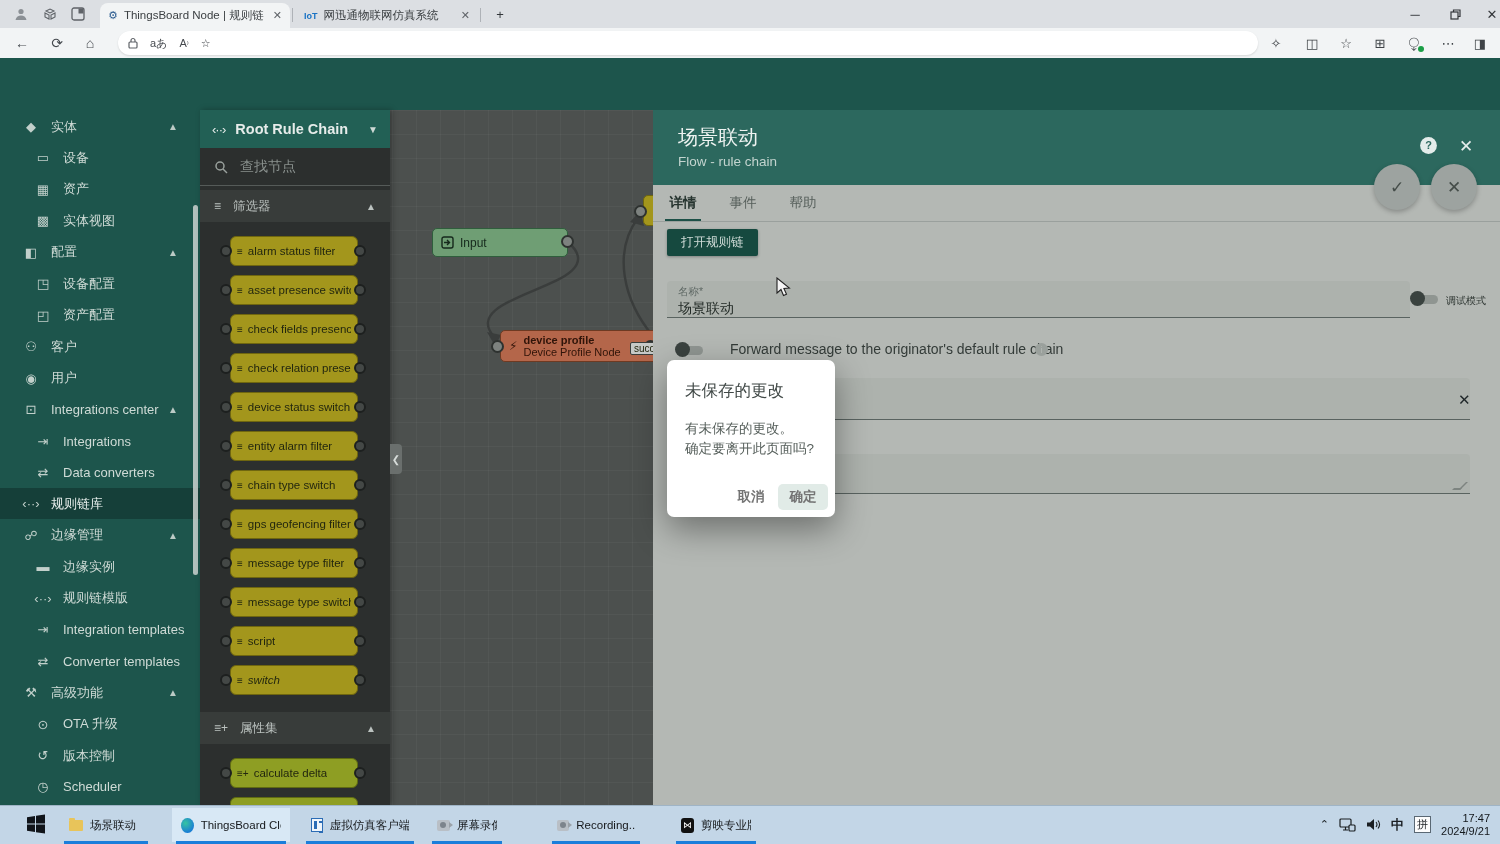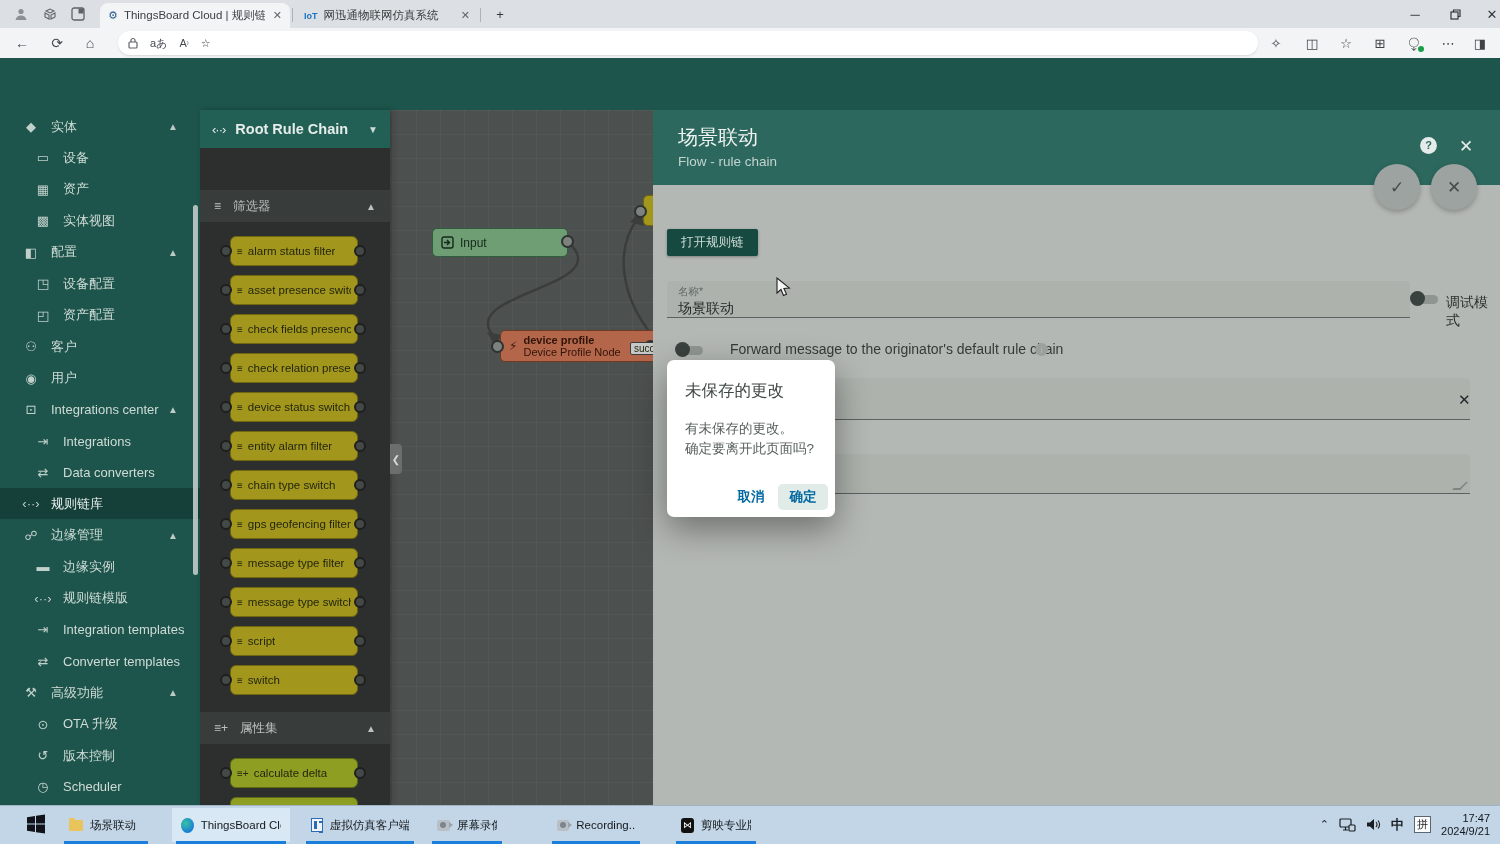--- a/index.html
+++ b/index.html
@@ -90,21 +90,21 @@
   .toggle .thumb { position:absolute; left:0; top:-2px; width:15px; height:15px; border-radius:50%; background:#3a423f; }
   .fwd-label { position:absolute; font-size:14px; color:#333b38; }
   .info-dot { position:absolute; width:13px; height:13px; border-radius:50%; background:#9aa09c; color:#b4b8b4; font-size:9px; display:flex; align-items:center; justify-content:center; }
   .resize { position:absolute; right:6px; bottom:3px; width:8px; height:8px; border-right:2px solid #6a716d; border-bottom:2px solid #6a716d; transform:skew(-45deg) rotate(0deg); opacity:.7; }
   .bannerx { position:absolute; color:#20282a; font-size:15px; }
 
   
   .dialog { left:667px; top:360px; width:168px; height:157px; background:#ffffff; border-radius:7px; box-shadow:0 12px 34px rgba(0,0,0,.4); z-index:30; }
   .dlg-title { position:absolute; left:18px; top:20px; font-size:16.5px; color:#414947; }
   .dlg-line { position:absolute; left:18px; font-size:13.5px; color:#565f5b; white-space:nowrap; }
-  .dlg-btn { position:absolute; font-size:13.5px; color:#0369a1; font-weight:bold; display:flex; align-items:center; justify-content:center; }
+  .dlg-btn { position:absolute; font-size:13.5px; color:#737373; font-weight:bold; display:flex; align-items:center; justify-content:center; }
   .dlg-btn.confirm { background:#e1ebe7; border-radius:5px; }
 
   
   .cursor { left:776px; top:277px; width:15px; height:21px; z-index:60; }
 
   
   .taskbar { left:0; top:805px; width:1500px; height:39px; background:#c3d6e7; border-top:1px solid #9fb4c6; }
   .tb-item { position:absolute; top:2px; height:34px; display:flex; align-items:center; gap:7px; padding:0 9px; font-size:11.5px; color:#16191c; }
   .tb-item.hl { background:#d8e8f5; }
   .tb-item .bar { position:absolute; left:4px; right:4px; bottom:-2px; height:3px; background:#1a7edb; }
@@ -146,21 +146,21 @@
       </span>
       <span>
         <svg width="14" height="14" viewBox="0 0 14 14">
             <rect x="1" y="1" width="12" height="12" rx="2" fill="none" stroke="#5f6368" stroke-width="1.3"></rect>
             <rect x="7.5" y="1.5" width="5" height="5" fill="#5f6368"></rect>
           </svg>
       </span>
     </div>
     <div class="tab active" style="left:100px; width:190px;">
       <span class="fav" style="color:#2a5b8f;">⚙</span>
-      <span style="overflow:hidden; white-space:nowrap; width:148px;">ThingsBoard Cloud | 规则链</span>
+      <span style="overflow:hidden; white-space:nowrap; width:148px;">ThingsBoard Node | 规则链</span>
       <span class="cl">✕</span>
     </div>
     <div class="tab" style="left:296px; width:182px;">
       <span class="fav" style="color:#1a73c4; font-weight:bold; font-size:9px;">IoT</span>
       <span style="overflow:hidden; white-space:nowrap; width:134px;">网迅通物联网仿真系统</span>
       <span class="cl">✕</span>
     </div>
     <div class="tabdiv" style="left:292px;"></div>
     <div class="tabdiv" style="left:480px;"></div>
     <div class="winbtn" style="left:486px; width:28px;">+</div>
@@ -369,20 +369,29 @@
     <div class="port" style="left:444px; top:230px;"></div>
     <div class="edgelabel" style="left:430px; top:232px;">success</div>
   </div>
 
   <div class="abs palette" id="palette">
     <div class="pal-head">
       <span class="chainglyph">‹··›</span>
       <span>Root Rule Chain</span>
       <span class="caret">▼</span>
     </div>
+    <div class="pal-search">
+      <span class="mag">
+        <svg width="14" height="14" viewBox="0 0 14 14">
+            <circle cx="6" cy="6" r="4" fill="none" stroke="#9aa19d" stroke-width="1.5"></circle>
+            <path d="M9 9l4 4" stroke="#9aa19d" stroke-width="1.5"></path>
+          </svg>
+      </span>
+      <span>查找节点</span>
+    </div>
   <div class="pal-sect" style="top: 80px;">
         <span class="sic">≡</span>
         <span>筛选器</span>
         <span class="chev">▲</span>
       </div>
       <div class="pal-node" style="top: 126px; background: rgb(163, 150, 28); border-color: rgb(111, 102, 15);">
         <span class="nic">≡</span>
         <span style="overflow:hidden;white-space:nowrap;">alarm status filter</span>
       </div>
       <div class="pal-port" style="left: 20px; top: 135px;"></div>
@@ -442,21 +451,21 @@
       <div class="pal-port" style="left: 20px; top: 486px;"></div>
       <div class="pal-port" style="left: 154px; top: 486px;"></div>
       <div class="pal-node" style="top: 516px; background: rgb(163, 150, 28); border-color: rgb(111, 102, 15);">
         <span class="nic">≡</span>
         <span style="overflow:hidden;white-space:nowrap;">script</span>
       </div>
       <div class="pal-port" style="left: 20px; top: 525px;"></div>
       <div class="pal-port" style="left: 154px; top: 525px;"></div>
       <div class="pal-node" style="top: 555px; background: rgb(163, 150, 28); border-color: rgb(111, 102, 15);">
         <span class="nic">≡</span>
-        <span style="overflow:hidden;white-space:nowrap;">switch</span>
+        <span style="overflow:hidden;white-space:nowrap;font-style:italic;">switch</span>
       </div>
       <div class="pal-port" style="left: 20px; top: 564px;"></div>
       <div class="pal-port" style="left: 154px; top: 564px;"></div>
       <div class="pal-sect" style="top: 602px;">
         <span class="sic">≡+</span>
         <span>属性集</span>
         <span class="chev">▲</span>
       </div>
       <div class="pal-node" style="top: 648px; background: rgb(142, 158, 35); border-color: rgb(95, 107, 18);">
         <span class="nic">≡+</span>
@@ -476,32 +485,37 @@
         <svg width="19" height="19" viewBox="0 0 19 19">
             <circle cx="9.5" cy="9.5" r="8.4" fill="#e4ecea"></circle>
             <text x="9.5" y="13.4" text-anchor="middle" font-size="11" font-weight="bold" fill="#2c685e">?</text>
           </svg>
       </span>
       <span class="pan-hico" style="left:806px; font-size:17px;">✕</span>
     </div>
     <div class="fab" style="left:721px; top:54px;">✓</div>
     <div class="fab" style="left:778px; top:54px;">✕</div>
 
+    <div class="tabsrow">
+      <div class="ptab active">详情</div>
+      <div class="ptab">事件</div>
+      <div class="ptab">帮助</div>
+    </div>
 
     <div class="openbtn">打开规则链</div>
 
     <div class="field" style="left:14px; top:171px; width:743px; height:37px;">
       <span class="flabel">名称*</span>
       <span class="fvalue">场景联动</span>
     </div>
     <div class="toggle" style="left:757px; top:183px;">
       <span class="track"></span>
         <span class="thumb"></span>
     </div>
-    <span class="fwd-label" style="left:793px; top:184px; font-size:14px; color:#2b332f;">调试模式</span>
+    <span class="fwd-label" style="left:793px; top:184px; font-size:10px; color:#2b332f;">调试模式</span>
 
     <div class="toggle" style="left:22px; top:234px;">
       <span class="track"></span>
         <span class="thumb"></span>
     </div>
     <span class="fwd-label" style="left:77px; top:231px;">Forward message to the originator's default rule chain</span>
     <span class="info-dot" style="left:382px; top:233px;">i</span>
 
     <div class="field" style="left:14px; top:268px; width:803px; height:42px; border-radius:4px 4px 0 0;"></div>
     <span class="bannerx" style="left:805px; top:281px;">✕</span>

